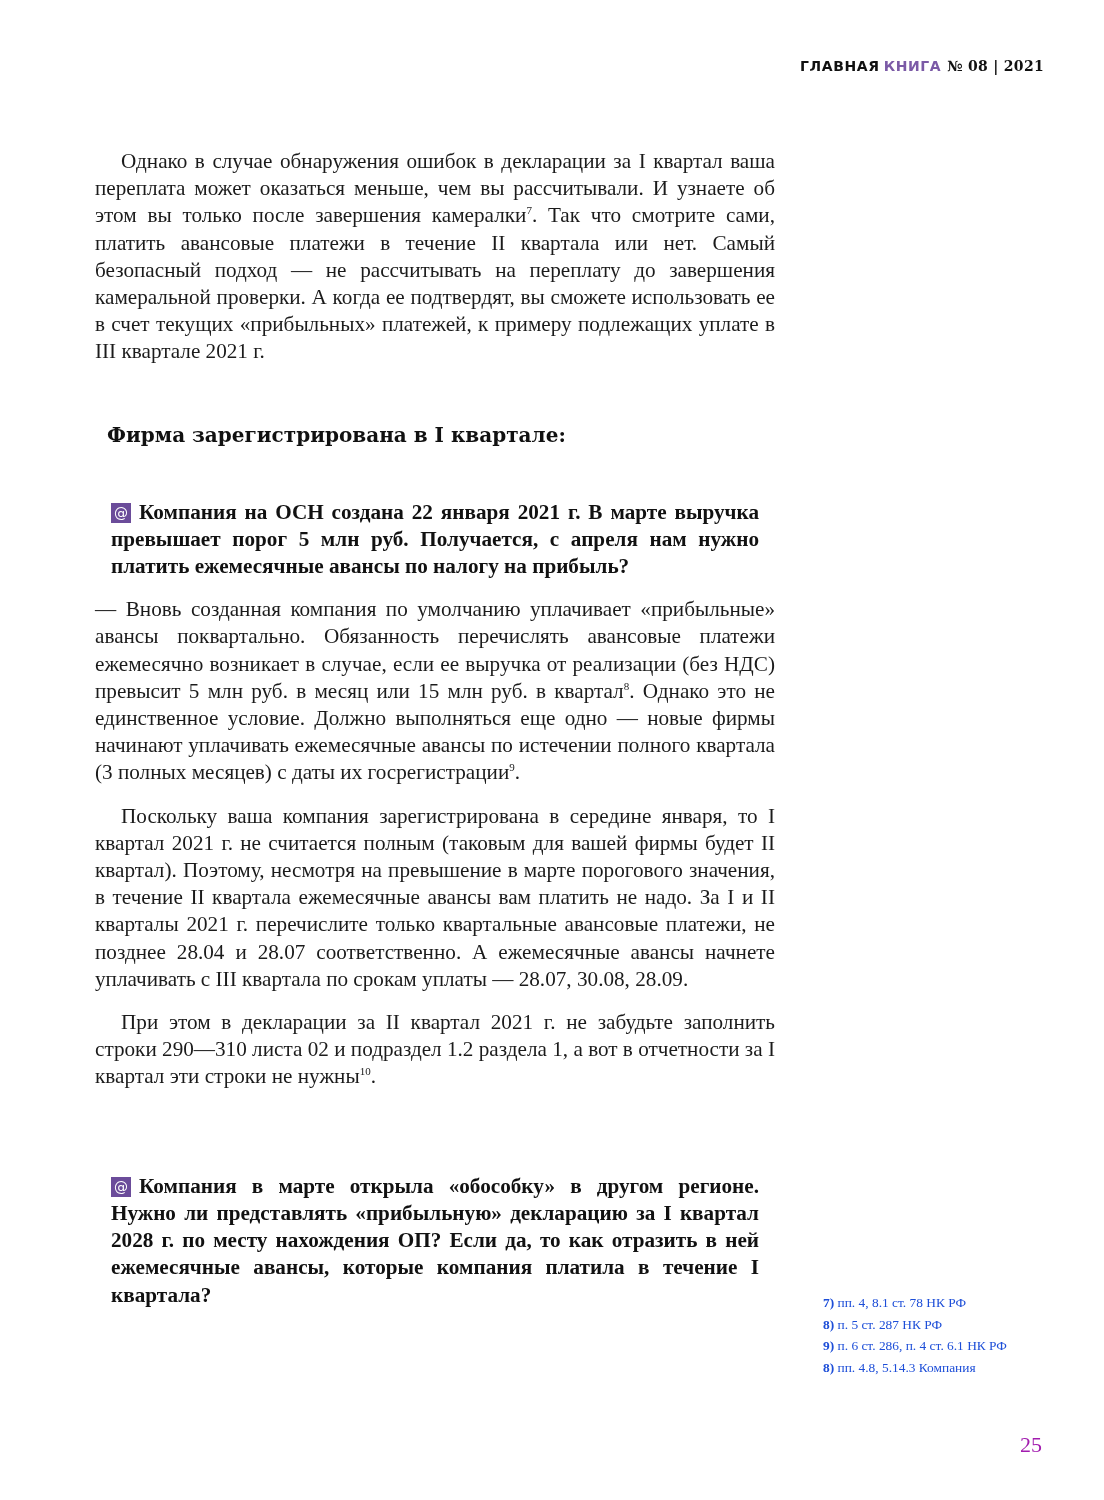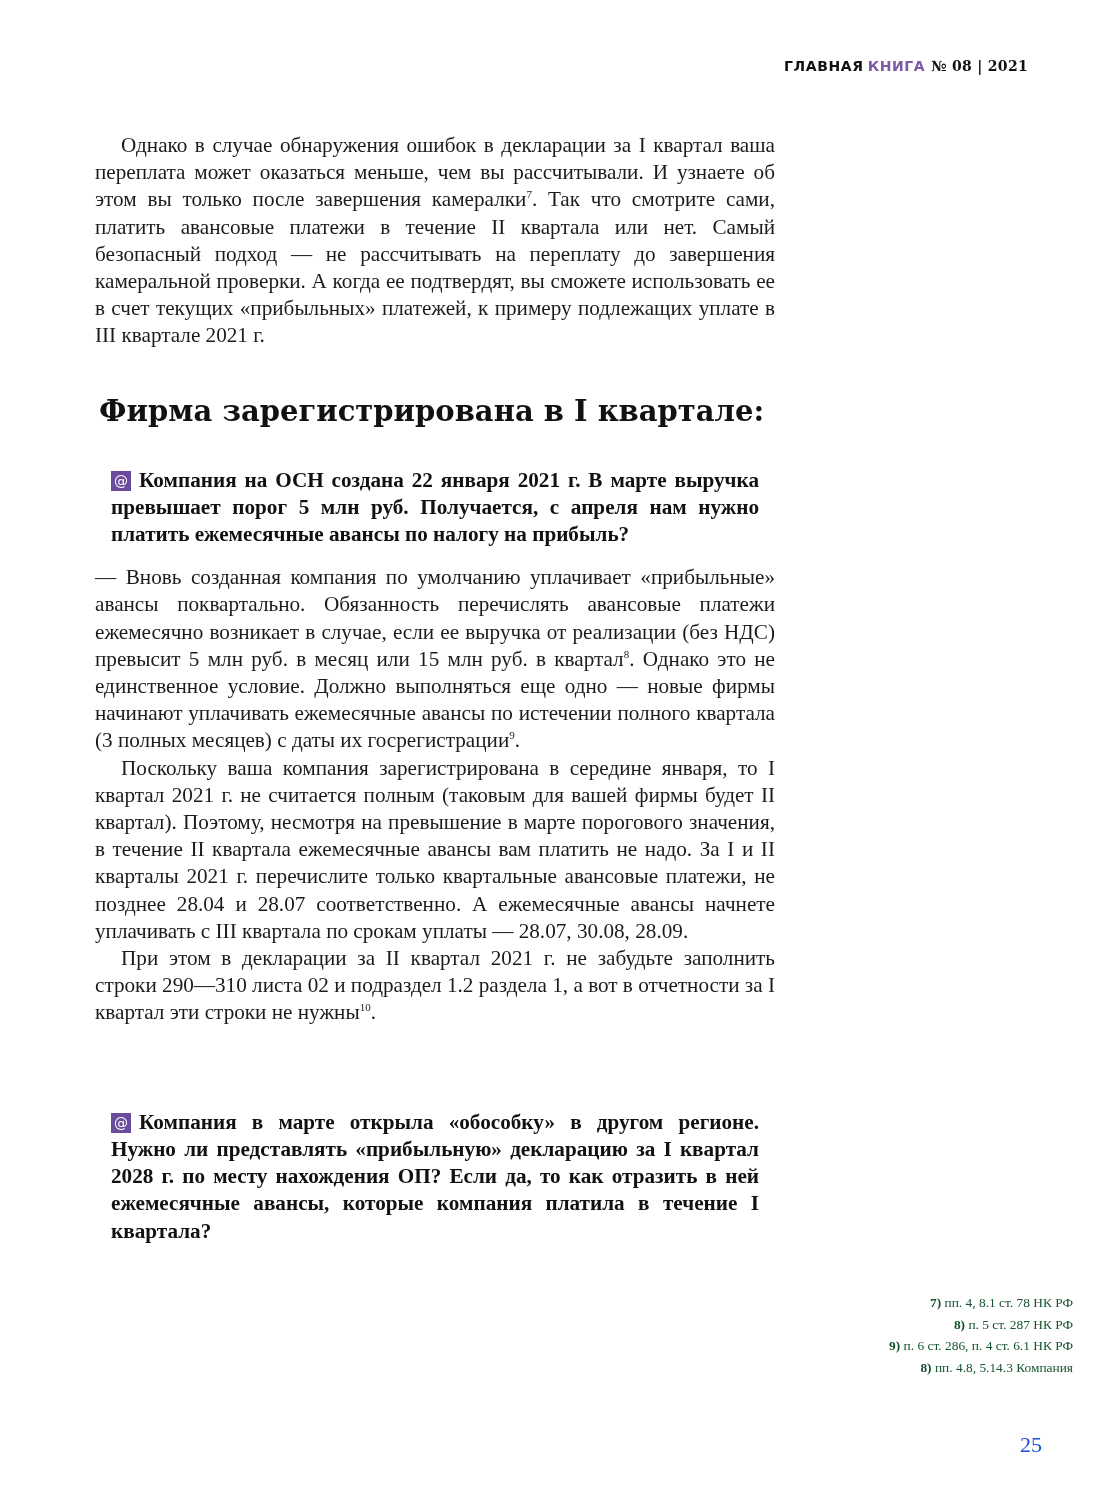--- a/index.html
+++ b/index.html
@@ -11,21 +11,21 @@
       width: 1104px;
       height: 1500px;
       position: relative;
       overflow: hidden;
       color: #1a1a1a;
       font-family: "DejaVu Serif", "Liberation Serif", serif;
     }
     .running-head {
       position: absolute;
       top: 58px;
-      right: 76px;
+      right: 60px;
       font-family: "DejaVu Sans", "Liberation Sans", sans-serif;
       font-size: 14px;
       font-weight: bold;
       letter-spacing: 0.3px;
       color: #111;
       white-space: nowrap;
     }
     .running-head .brand-a { font-weight: 900; letter-spacing: 0.6px; }
     .running-head .brand-b { color: #7b5aa6; font-weight: 900; letter-spacing: 0.6px; margin-left: 4px; }
     .running-head .issue { font-family: "DejaVu Serif", "Liberation Serif", serif; margin-left: 6px; }
@@ -37,29 +37,29 @@
       width: 680px;
     }
     .body-text {
       font-family: "Liberation Serif", "DejaVu Serif", serif;
       font-size: 21.2px;
       line-height: 27.2px;
       text-align: justify;
       margin: 0;
       color: #1b1b1b;
     }
-    .body-text.indent { text-indent: 26px; }
+    .body-text.indent { text-indent: 26px; margin-top: 16px; }
     .body-text sup, .question sup { font-size: 11px; line-height: 0; vertical-align: super; }
 
     .section-heading {
       font-family: "DejaVu Serif", "Liberation Serif", serif;
-      font-size: 29px;
+      font-size: 20px;
       font-weight: bold;
       line-height: 27px;
-      margin: 4px;
+      margin: 12px;
       color: #111;
     }
     .question {
       font-family: "Liberation Serif", "DejaVu Serif", serif;
       font-weight: bold;
       font-size: 21.2px;
       line-height: 27.2px;
       text-align: justify;
       margin: 16px;
       color: #111;
@@ -82,31 +82,30 @@
     .spacer-md { height: 22px; }
 
     .footnotes {
       position: absolute;
       left: 823px;
       top: 1292px;
       width: 250px;
       font-family: "Liberation Serif", "DejaVu Serif", serif;
       font-size: 13.4px;
       line-height: 21.5px;
-      color: #14532d;
-      text-align: right;
+      color: #1d4ed8;
     }
     .footnotes .fn-num { font-weight: bold; }
     .page-number {
       position: absolute;
       right: 62px;
       top: 1432px;
       font-family: "Liberation Serif", "DejaVu Serif", serif;
       font-size: 22px;
-      color: #1d4ed8;
+      color: #a21caf;
     }
   </style>
 </head>
 <body>
 
 <div class="running-head">
   <span class="brand-a">ГЛАВНАЯ</span><span class="brand-b">КНИГА</span><span class="issue">№ 08 | 2021</span>
 </div>
 
 <div class="column">

